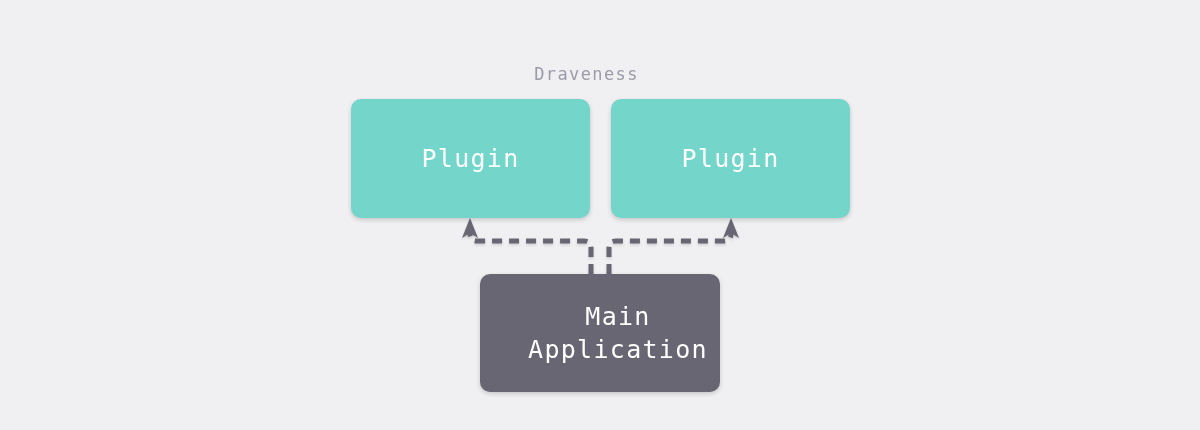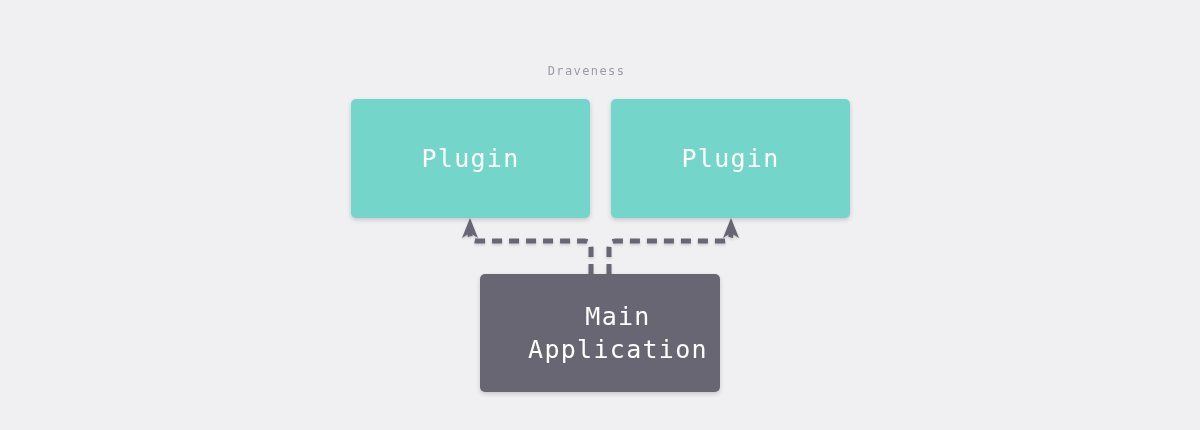--- a/index.html
+++ b/index.html
@@ -28,29 +28,29 @@
     color: #6d6d7b;
     white-space: pre;
   }
   #subtitle {
     position: absolute;
     left: 0;
     top: 64px;
     width: 1173px;
     text-align: center;
     font-family: "DejaVu Sans Mono", "Liberation Mono", monospace;
-    font-size: 12px;
+    font-size: 17px;
     letter-spacing: 1.4px;
     color: #9b9ba9;
     white-space: pre;
   }
   .node {
     position: absolute;
     box-sizing: border-box;
-    border-radius: 5px;
+    border-radius: 10px;
     display: flex;
     align-items: center;
     justify-content: center;
     text-align: center;
     color: #ffffff;
     font-family: "DejaVu Sans Mono", "Liberation Mono", monospace;
     font-size: 25px;
     line-height: 33px;
     letter-spacing: 1.3px;
     white-space: pre-line;

